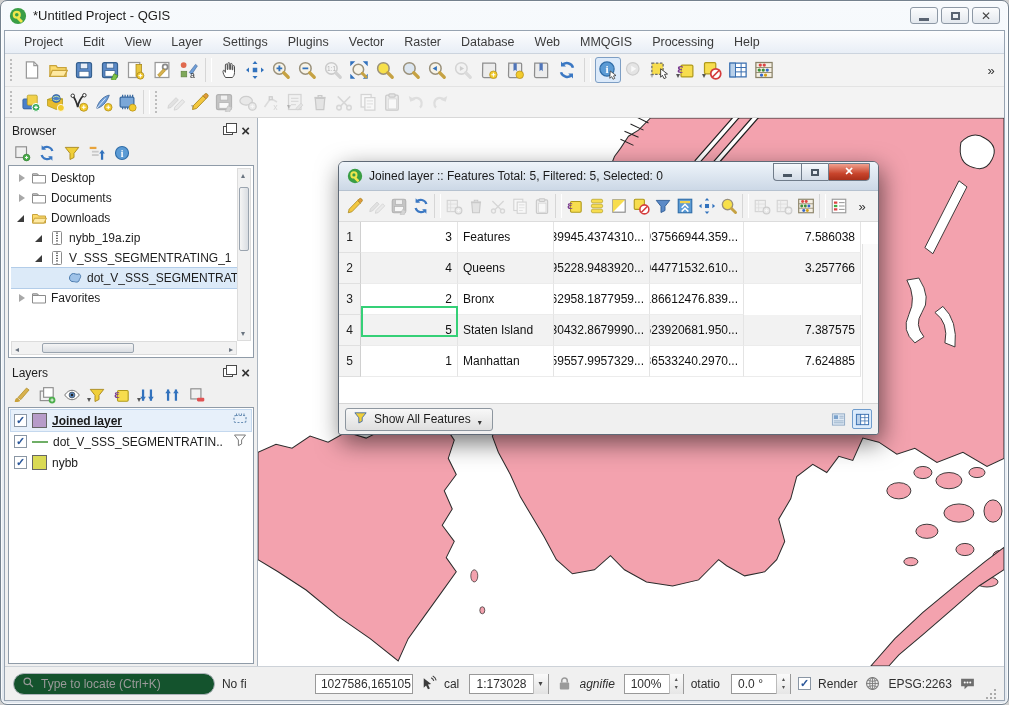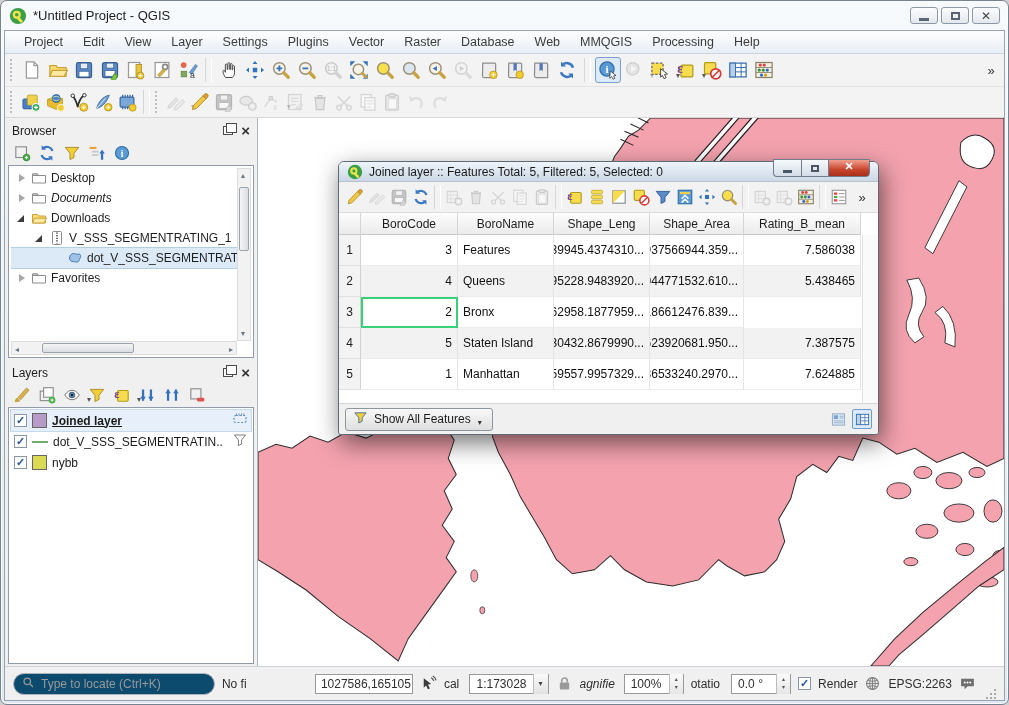--- a/index.html
+++ b/index.html
@@ -72,37 +72,37 @@
   .swatch { width:15px; height:15px; border:1px solid #666; flex:0 0 15px; }
   .swline { width:16px; height:0; border-top:2px solid; flex:0 0 16px; }
   .lbl-bold { font-weight:bold; text-decoration:underline; }
   .lbadge { margin-left:auto; }
   .lbadge svg { width:16px; height:16px; }
   
   #map { flex:1; position:relative; background:#fff; border-left:1px solid #aab4bf; overflow:hidden; }
   #map svg { position:absolute; inset:0; }
   
   #statusbar { height:34px; background:#f0f0f0; border-top:1px solid #cdd2d8; display:flex; align-items:center; padding:0 8px; gap:7px; font-size:12px; color:#2e2e2e; white-space:nowrap; overflow:hidden;}
-  #locate { width:216px; height:22px; border:1px solid #aeb4bb; border-radius:11px; background:#0c4a6e; display:flex; align-items:center; padding:0 8px; gap:6px; color:#9a9a9a; }
+  #locate { width:216px; height:22px; border:1px solid #aeb4bb; border-radius:11px; background:#14532d; display:flex; align-items:center; padding:0 8px; gap:6px; color:#9a9a9a; }
   #locate svg { width:13px; height:13px; }
   .sinput { height:20px; border:1px solid #999; background:#fff; padding:0 5px; display:flex; align-items:center; }
   .clipped { overflow:hidden; display:inline-block; }
   .spin { display:flex; align-items:center; border:1px solid #999; background:#fff; height:20px; }
   .spin .v { padding:0 6px; min-width:44px; }
   .spinarr { width:14px; height:20px; border-left:1px solid #bbb; display:flex; flex-direction:column; align-items:center; justify-content:center; font-size:6px; color:#555; line-height:1.2; background:linear-gradient(#fafafa,#e6e6e6); }
   .combo { display:flex; align-items:center; border:1px solid #999; background:#fff; height:20px; }
   .combo .v { padding:0 6px; }
   .combo .ca { width:15px; height:20px; display:flex; align-items:center; justify-content:center; font-size:8px; color:#444; background:linear-gradient(#fafafa,#e2e2e2); border-left:1px solid #bbb; }
   .sic svg { width:17px; height:17px; display:block; }
   #grip { margin-left:2px; width:12px; height:12px; align-self:flex-end;
           background:radial-gradient(circle at 2px 10px,#aaa 1px,transparent 1.5px), radial-gradient(circle at 6px 10px,#aaa 1px,transparent 1.5px), radial-gradient(circle at 10px 10px,#aaa 1px,transparent 1.5px), radial-gradient(circle at 6px 6px,#aaa 1px,transparent 1.5px), radial-gradient(circle at 10px 6px,#aaa 1px,transparent 1.5px), radial-gradient(circle at 10px 2px,#aaa 1px,transparent 1.5px); }
   
   #dlg { position:absolute; left:337px; top:160px; width:541px; height:274px; border:1px solid #5f6a77; border-radius:6px 6px 3px 3px;
          background:#f0f0f0; box-shadow:3px 8px 24px rgba(0,0,0,.55), 0 0 0 1px rgba(255,255,255,.45) inset; display:flex; flex-direction:column; overflow:visible; z-index:5; }
-  #dlgtitle { height:20px; border-radius:5px 5px 0 0; background:linear-gradient(#eef4fa,#ccd8e6); display:flex; align-items:center; padding:0 8px; gap:6px; border-bottom:1px solid #b6c2d0; }
+  #dlgtitle { height:29px; border-radius:5px 5px 0 0; background:linear-gradient(#eef4fa,#ccd8e6); display:flex; align-items:center; padding:0 8px; gap:6px; border-bottom:1px solid #b6c2d0; }
   #dlgtitle .qlogo { width:16px; height:16px; }
   #dlgtitletext { font-size:12px; color:#1a1a1a; }
   #dlgbtns { margin-left:auto; display:flex; margin-top:-8px; }
   .dbtn { height:18px; border:1px solid #707c8a; display:flex; align-items:flex-end; justify-content:center; font-size:10px; color:#333;
           background:linear-gradient(#f6f9fc,#d3dce7); padding-bottom:2px; }
   .dbtn.min { width:28px; border-radius:0 0 0 4px; border-right:0; }
   .dbtn.max { width:27px; border-right:0; }
   .dbtn.cls { width:42px; border-radius:0 0 4px 0; background:linear-gradient(#f0a08e,#c8442c 60%,#a92f1a); color:#fff; font-weight:bold; align-items:center; font-size:11px; }
   #dlgtools { height:31px; display:flex; align-items:center; background:#f2f2f2; padding:0 5px; border-bottom:1px solid #dcdcdc; }
   #dlgtools .tbtn { width:22px; height:24px; }
@@ -558,39 +558,49 @@
                 <div class="trow" style="padding-left: 6px;">
                   <span class="tw tw-c"></span>
                   <span style="display: flex;">
                     <svg viewBox="0 0 16 16">
                       <path d="M1.5 4h5l1 1.5h7V13h-13z" fill="#fff" stroke="#8b8b8b"></path>
                       <path d="M1.5 4h5l1 1.5h-6z" fill="#e8e8e8" stroke="#8b8b8b"></path>
                     </svg>
                   </span>
                   <span>Desktop</span>
                 </div>
-                <div class="trow" style="padding-left: 6px; font-style: italic;">
+                <div class="trow" style="padding-left: 6px;">
                   <span class="tw tw-c"></span>
                   <span style="display: flex;">
                     <svg viewBox="0 0 16 16">
                       <path d="M1.5 4h5l1 1.5h7V13h-13z" fill="#fff" stroke="#8b8b8b"></path>
                       <path d="M1.5 4h5l1 1.5h-6z" fill="#e8e8e8" stroke="#8b8b8b"></path>
                     </svg>
                   </span>
                   <span>Documents</span>
                 </div>
                 <div class="trow" style="padding-left: 6px;">
                   <span class="tw tw-e"></span>
                   <span style="display: flex;">
                     <svg viewBox="0 0 16 16">
                       <path d="M1.5 4.5h5l1 1.5h7v7h-13z" fill="#fddb6d" stroke="#c8a33b"></path>
                       <path d="M1.5 13l2-4.8h12L13 13z" fill="#fee9a2" stroke="#c8a33b"></path>
                     </svg>
                   </span>
                   <span>Downloads</span>
+                </div>
+                <div class="trow" style="padding-left: 24px;">
+                  <span class="tw tw-e"></span>
+                  <span style="display: flex;">
+                    <svg viewBox="0 0 16 16">
+                      <rect x="3.5" y="1.5" width="9" height="13" rx="1" fill="#fff" stroke="#8b8b8b"></rect>
+                      <path d="M8 2.5v11" stroke="#555" stroke-width="1.8" stroke-dasharray="1.2 1.4"></path>
+                    </svg>
+                  </span>
+                  <span>nybb_19a.zip</span>
                 </div>
                 <div class="trow" style="padding-left: 24px;">
                   <span class="tw tw-e"></span>
                   <span style="display: flex;">
                     <svg viewBox="0 0 16 16">
                       <rect x="3.5" y="1.5" width="9" height="13" rx="1" fill="#fff" stroke="#8b8b8b"></rect>
                       <path d="M8 2.5v11" stroke="#555" stroke-width="1.8" stroke-dasharray="1.2 1.4"></path>
                     </svg>
                   </span>
                   <span>V_SSS_SEGMENTRATING_1</span>
@@ -1015,44 +1025,36 @@
             <rect x="2" y="2" width="12" height="12" fill="#fff" stroke="#999"></rect>
             <rect x="3.5" y="4" width="3" height="2" fill="#d44"></rect>
             <rect x="3.5" y="7" width="3" height="2" fill="#4a4"></rect>
             <rect x="3.5" y="10" width="3" height="2" fill="#d44"></rect>
             <path d="M8 5h5M8 8h5M8 11h5" stroke="#888" stroke-width=".8"></path>
           </svg>
         </div>
         <div class="tbtn chev chev-right">»</div>
       </div>
     <div id="atwrap">
-      <div class="atheader" id="athead">
-          <div class="hc" style="width: 22px;"></div>
-          <div class="hc" style="width: 97px;">BoroCode</div>
-          <div class="hc" style="width: 96px;">BoroName</div>
-          <div class="hc" style="width: 96px;">Shape_Leng</div>
-          <div class="hc" style="width: 94px;">Shape_Area</div>
-          <div class="hc" style="width: 117px;">Rating_B_mean</div>
-        </div>
       <div id="atbody">
           <div class="atrow">
             <div class="rn" style="width: 22px;">1</div>
             <div class="cell c-r" style="width: 97px;">3</div>
             <div class="cell" style="width: 96px;">Features</div>
             <div class="cell c-r" style="width: 96px;">739945.4374310...</div>
             <div class="cell c-r" style="width: 94px;">1937566944.359...</div>
             <div class="cell c-r" style="width: 117px;">7.586038</div>
           </div>
           <div class="atrow alt">
             <div class="rn" style="width: 22px;">2</div>
             <div class="cell c-r" style="width: 97px;">4</div>
             <div class="cell" style="width: 96px;">Queens</div>
             <div class="cell c-r" style="width: 96px;">895228.9483920...</div>
             <div class="cell c-r" style="width: 94px;">3044771532.610...</div>
-            <div class="cell c-r" style="width: 117px;">5.438465</div>
+            <div class="cell c-r" style="width: 117px;">3.257766</div>
           </div>
           <div class="atrow">
             <div class="rn" style="width: 22px;">3</div>
             <div class="cell c-r" style="width: 97px;">2</div>
             <div class="cell" style="width: 96px;">Bronx</div>
             <div class="cell c-r" style="width: 96px;">462958.1877959...</div>
             <div class="cell c-r" style="width: 94px;">1186612476.839...</div>
           </div>
           <div class="atrow alt">
             <div class="rn" style="width: 22px;">4</div>

